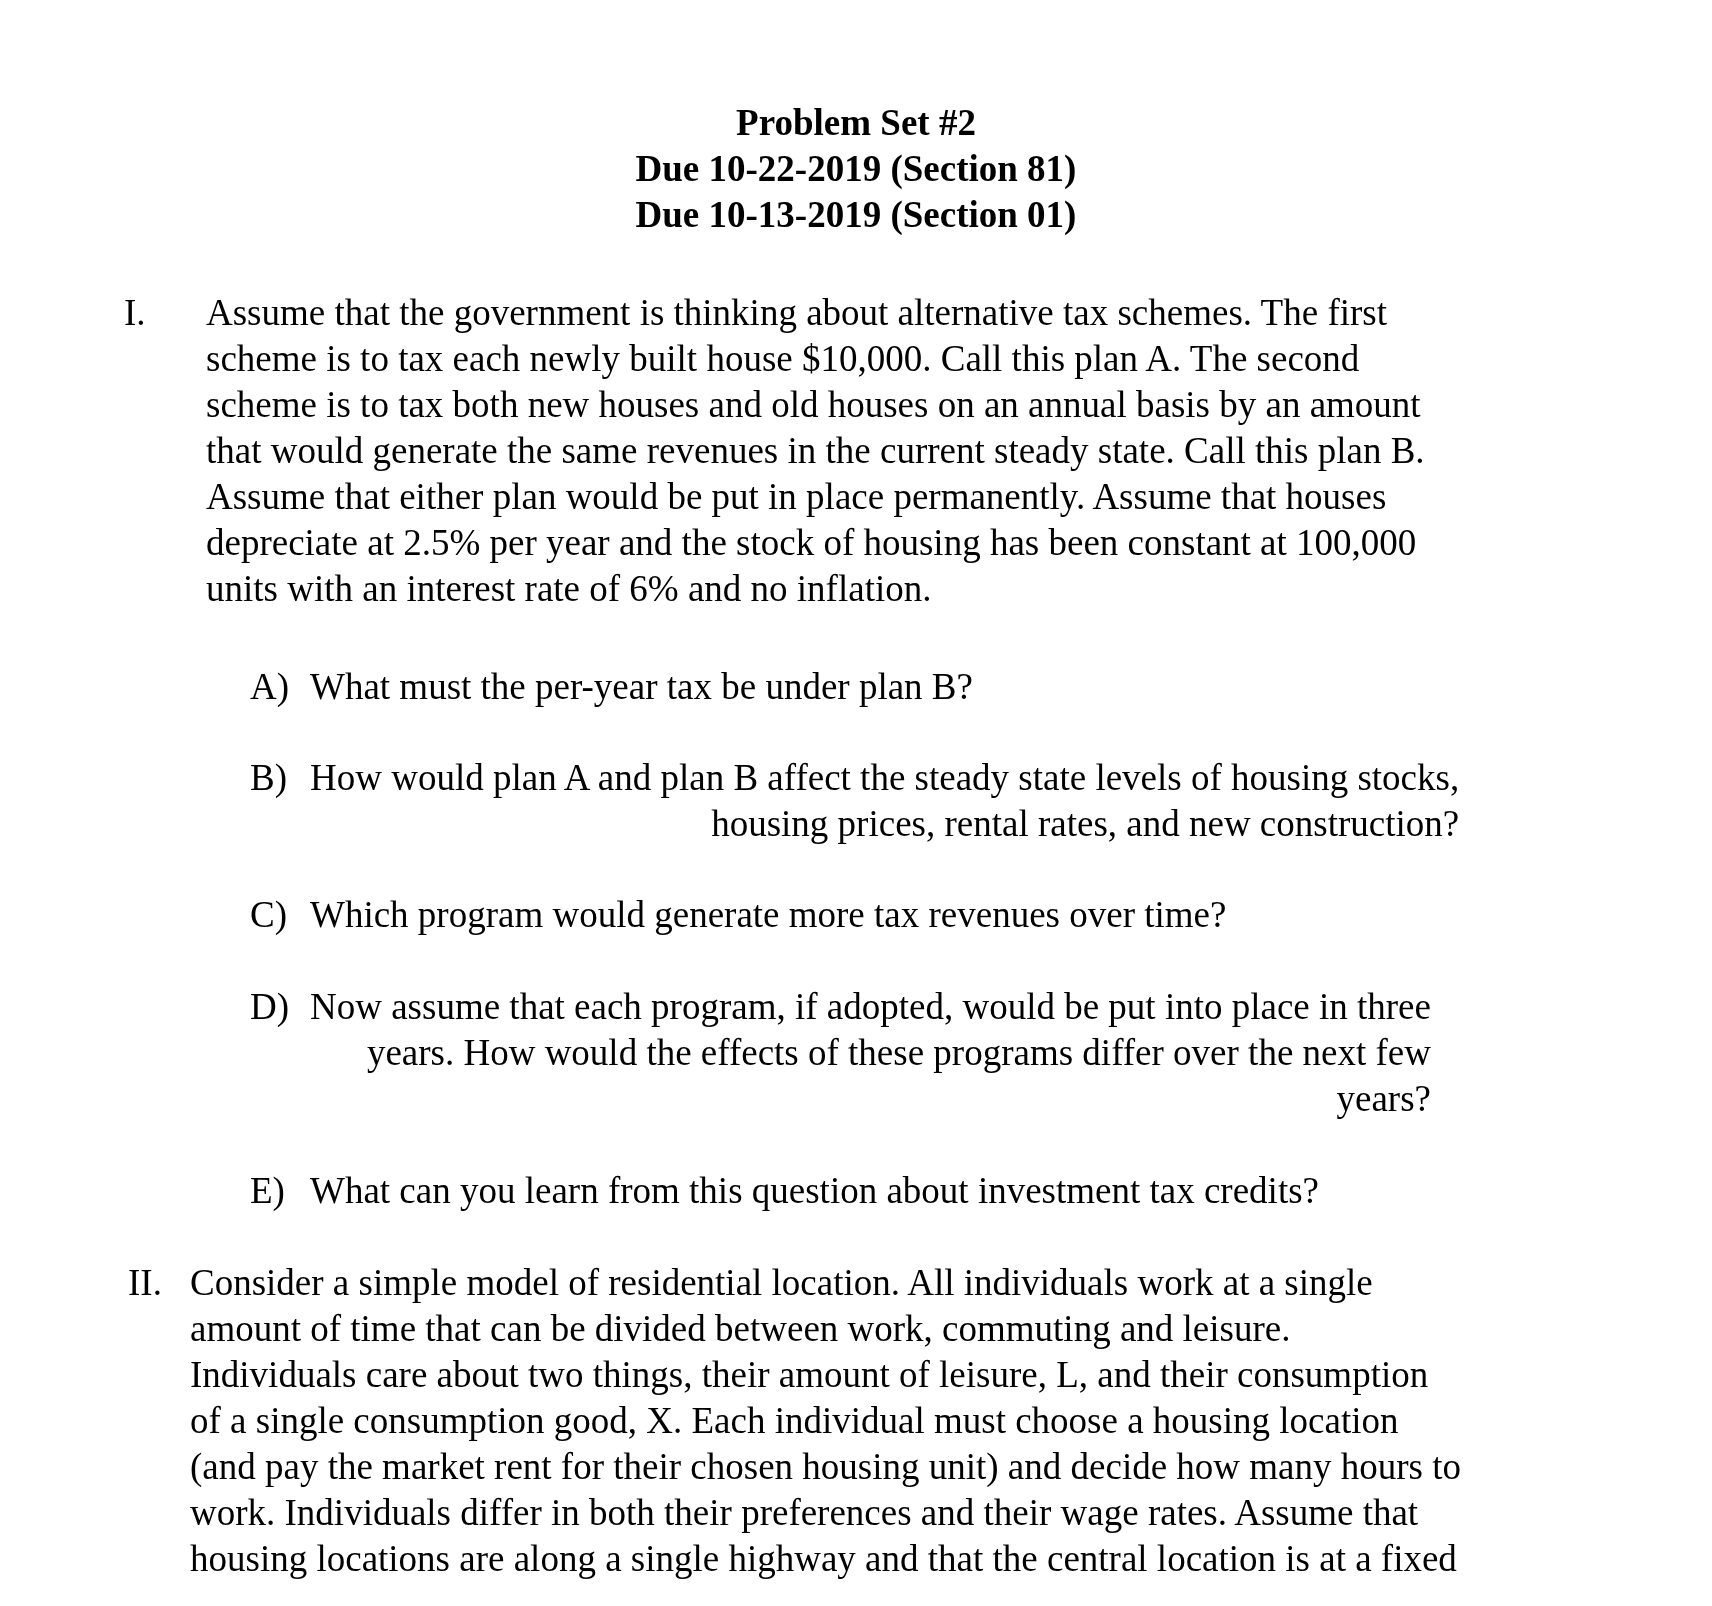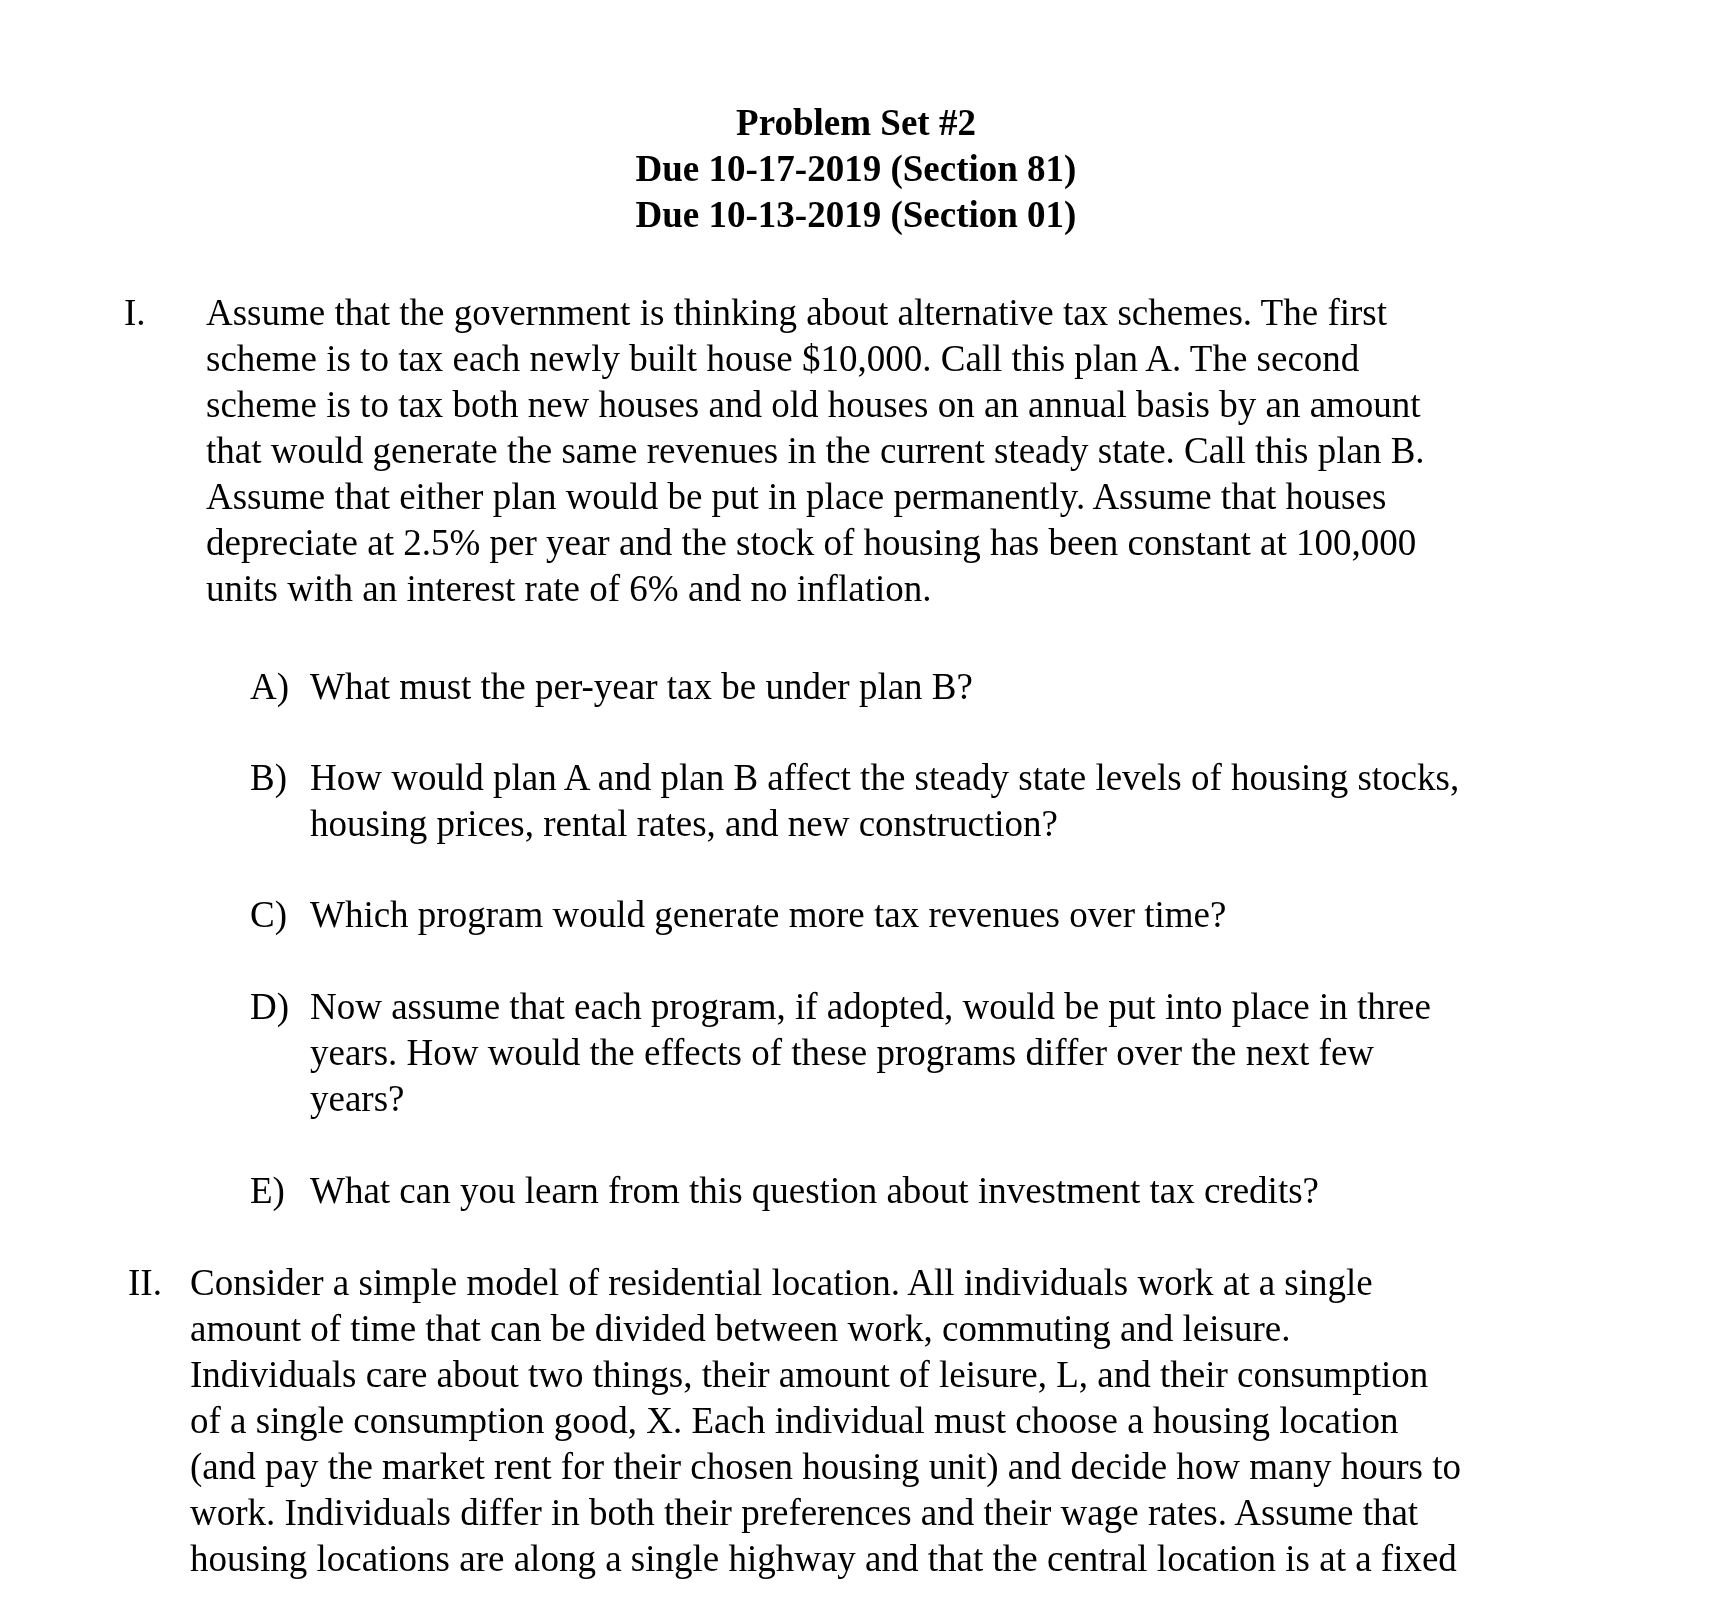--- a/index.html
+++ b/index.html
@@ -64,40 +64,40 @@
     .subq .subq-label {
       position: absolute;
       left: 0;
       top: 0;
     }
     .subq .subq-body {
       position: absolute;
       left: 60px;
       top: 0;
     }
-    .subq .line { display: block; }
+    .subq .line { display: block; text-align: right; }
 
     #subq-a { top: 664px; }
     #subq-b { top: 755px; }
     #subq-c { top: 892px; }
     #subq-d { top: 984px; }
     #subq-e { top: 1168px; }
 
     #section-2 { top: 1260px; left: 0; }
     #section-2 .section-label { left: 128px; }
     #section-2 .section-body { left: 190px; }
   </style>
 </head>
 <body>
 
 <div class="page">
 
   <div class="header">
     <span class="header-line">Problem Set #2</span>
-    <span class="header-line">Due 10-17-2019 (Section 81)</span>
+    <span class="header-line">Due 10-22-2019 (Section 81)</span>
     <span class="header-line">Due 10-13-2019 (Section 01)</span>
   </div>
 
   <div class="section" id="section-1">
     <span class="section-label">I.</span>
     <div class="section-body">
       <span class="line">Assume that the government is thinking about alternative tax schemes.  The first</span>
       <span class="line">scheme is to tax each newly built house $10,000.  Call this plan A.  The second</span>
       <span class="line">scheme is to tax both new houses and old houses on an annual basis by an amount</span>
       <span class="line">that would generate the same revenues in the current steady state.  Call this plan B.</span>

